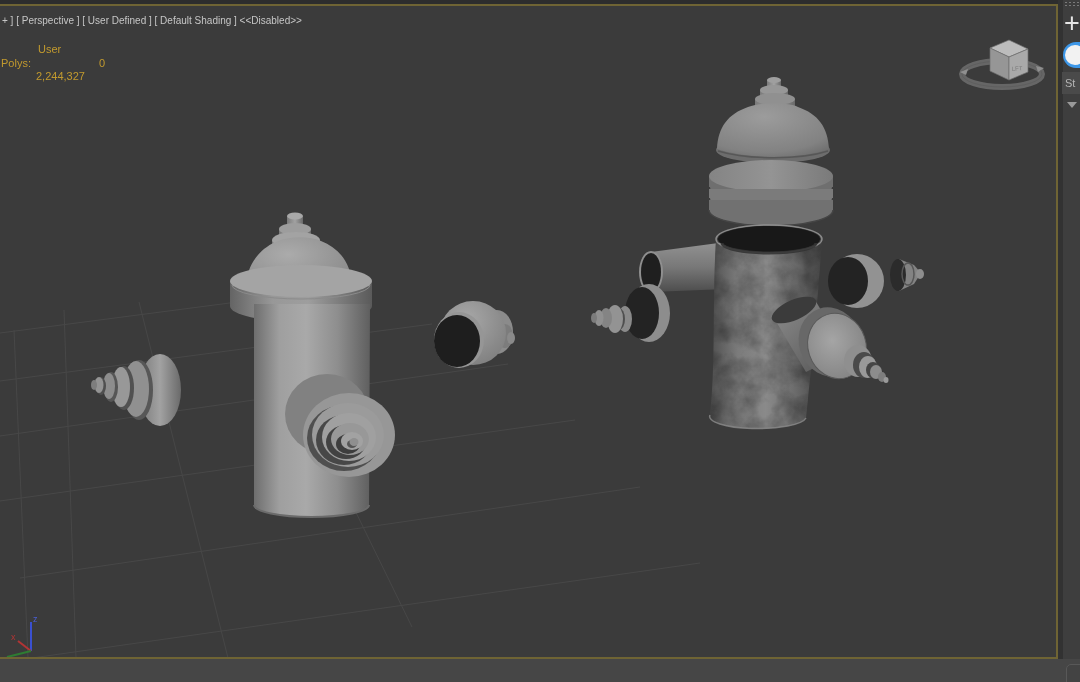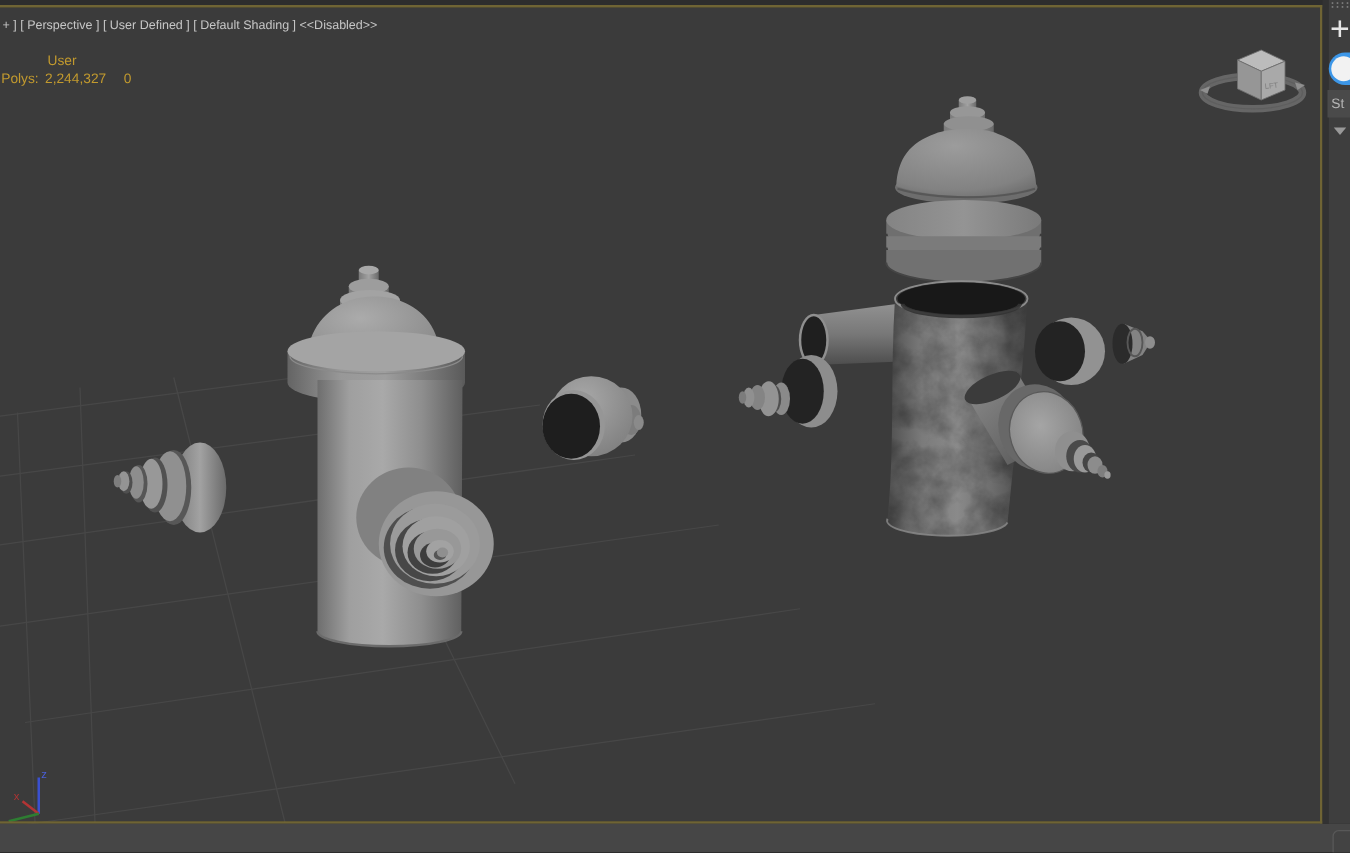--- a/index.html
+++ b/index.html
@@ -16,21 +16,21 @@
   .scene-svg{position:absolute;left:0;top:0;}
   
   .vp-label{
     position:absolute;left:2px;top:15px;
     font-size:10px;letter-spacing:0px;color:#c6c6c6;white-space:nowrap;
     cursor:default;
   }
   .stats{position:absolute;left:0;top:0;color:#c29a2e;font-size:11px;}
   .stats .total-hdr{position:absolute;left:38px;top:43px;}
   .stats .polys-lbl{position:absolute;left:1px;top:57px;}
-  .stats .polys-val{position:absolute;left:36px;top:57px;}
+  .stats .polys-val{position:absolute;left:36px;top:70px;}
   .stats .polys-sel{position:absolute;left:99px;top:57px;}
   
   .bottom-strip{position:absolute;left:0;top:659px;width:1080px;height:23px;background:#464646;}
   .bottom-corner-btn{
     position:absolute;left:1066px;top:664px;width:20px;height:24px;
     background:#434343;border:1px solid #585858;border-radius:5px;
   }
   
   .right-gap{position:absolute;left:1058px;top:0;width:5px;height:659px;background:#323232;}
   .right-panel{position:absolute;left:1063px;top:0;width:17px;height:659px;background:#3e3e3e;}

